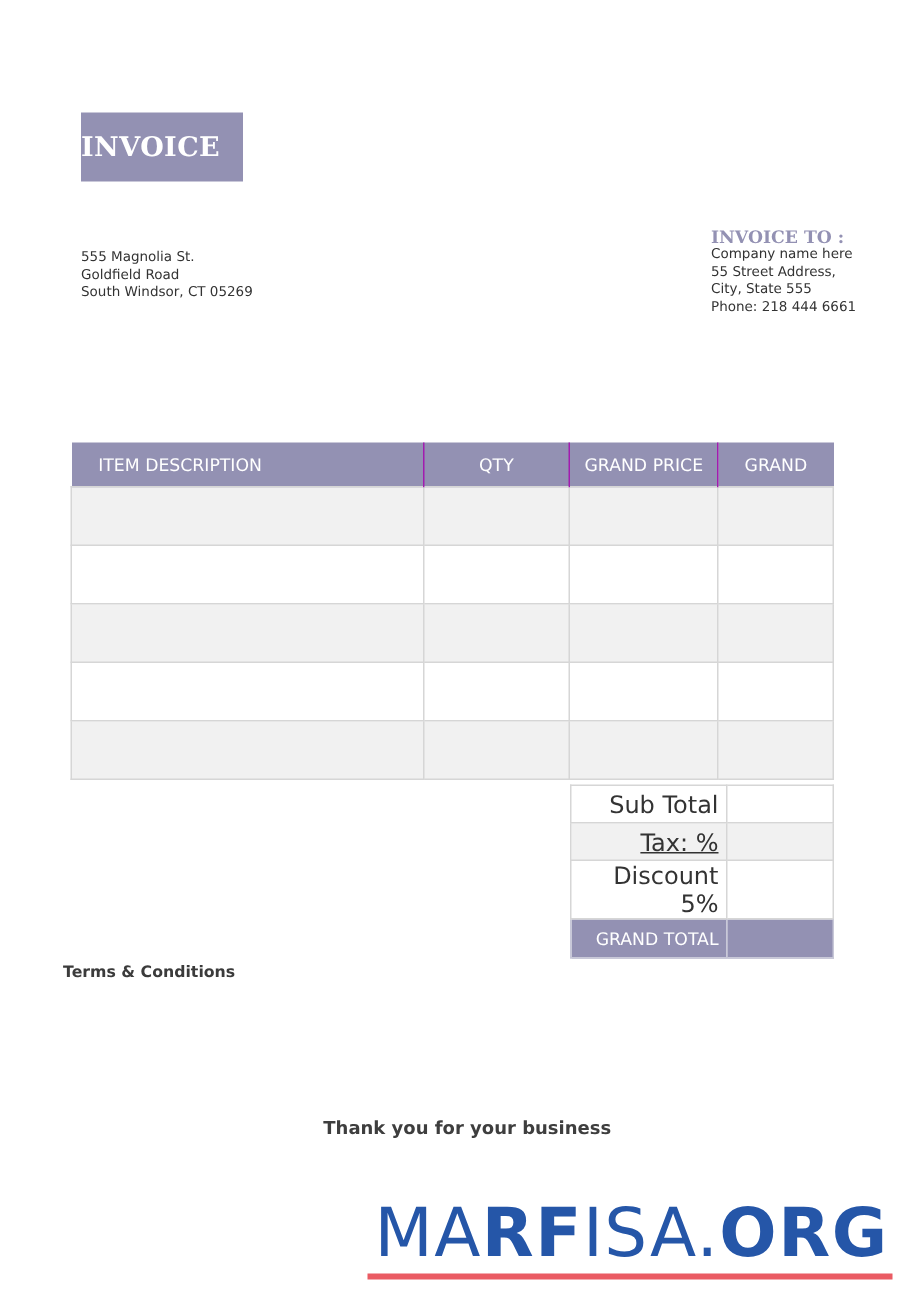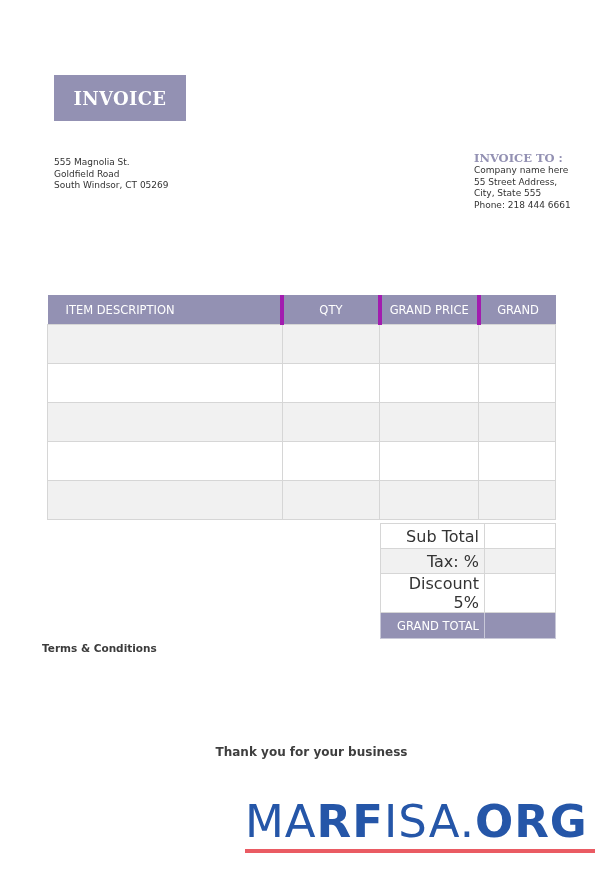--- a/index.html
+++ b/index.html
@@ -2,50 +2,50 @@
 <html><head>
 <meta charset="utf-8">
 <style>
   html, body { margin: 0; padding: 0; }
   body {
     width: 607px; height: 877px; background: #ffffff; position: relative; overflow: hidden;
     font-family: "DejaVu Sans", sans-serif; color: #3b3b3b;
   }
   .abs { position: absolute; }
   .invoice-box {
-    left: 54px; top: 75px; width: 132px; height: 46px; background: #9391b3;
-    display: flex; align-items: center; justify-content: center;
+    left: 54px; top: 75px; width: 108px; height: 46px; background: #9391b3;
+    display: flex; align-items: center; justify-content: flex-start;
   }
   .invoice-title {
     font-family: "DejaVu Serif", serif; font-weight: bold; color: #ffffff; font-size: 18px; letter-spacing: 0.3px;
   }
-  .from-addr { left: 54px; top: 157px; font-size: 9px; line-height: 11.5px; color: #333; }
+  .from-addr { left: 54px; top: 167px; font-size: 9px; line-height: 11.5px; color: #333; }
   .to-block { left: 474px; top: 151px; font-size: 9px; line-height: 11.5px; color: #333; }
   .to-heading { font-family: "DejaVu Serif", serif; font-weight: bold; color: #9391b3; font-size: 11.5px; line-height: 14px; }
   table.items {
     position: absolute; left: 47px; top: 295px; border-collapse: collapse; width: 509px;
   }
   table.items th {
     background: #9391b3; color: #ffffff; font-weight: normal; font-size: 11.5px; height: 29px;
-    border-right: 4px solid #a21caf; padding: 0;
+    border-right: 1px solid #a21caf; padding: 0;
   }
   table.items th.first { text-align: left; padding-left: 18px; }
   table.items td { border: 1px solid #d6d6d6; height: 38px; padding: 0; }
   table.items tr.shade td { background: #f1f1f1; }
   table.summary { position: absolute; left: 380px; top: 523px; border-collapse: collapse; width: 176px; }
   table.summary td { border: 1px solid #d6d6d6; height: 24px; padding: 0; font-size: 16px; color: #333; }
   table.summary td.lbl { width: 98px; text-align: right; padding-right: 5px; }
-  table.summary tr.shade td { background: #f1f1f1; }
+  table.summary tr.shade td { background: #f1f1f1; text-decoration: underline; }
   table.summary tr.grand td { background: #9391b3; color: #ffffff; font-size: 11.5px; height: 25px; border-color: #c8c8d8; margin-top: 43px; }
   .terms { left: 42px; top: 642px; font-size: 8.5px; line-height: 13px; color: #333; text-align: right; }
   .terms-heading { font-weight: bold; font-size: 10.5px; line-height: 13px; color: #3b3b3b; }
   .thanks { left: 0; width: 623px; top: 745px; text-align: center; font-weight: bold; font-size: 12px; color: #3e3e3e; }
   .brand { left: 245px; top: 797px; width: 352px; }
   .brand-text {
-    font-family: "DejaVu Sans", sans-serif; font-size: 45px; line-height: 50px; color: #2556a8; letter-spacing: 1px; white-space: nowrap;
+    font-family: "DejaVu Sans", sans-serif; font-size: 45px; line-height: 50px; color: #2556a8; letter-spacing: 1px; white-space: nowrap; text-align: center;
   }
   .brand-text .thin { font-weight: normal; }
   .brand-text .bold { font-weight: bold; }
   .brand-underline { height: 4px; background: #ea5b63; margin-top: 2px; width: 350px; }
 </style>
 </head>
 <body>
 
 <div class="abs invoice-box">
   <span class="invoice-title">INVOICE</span>

